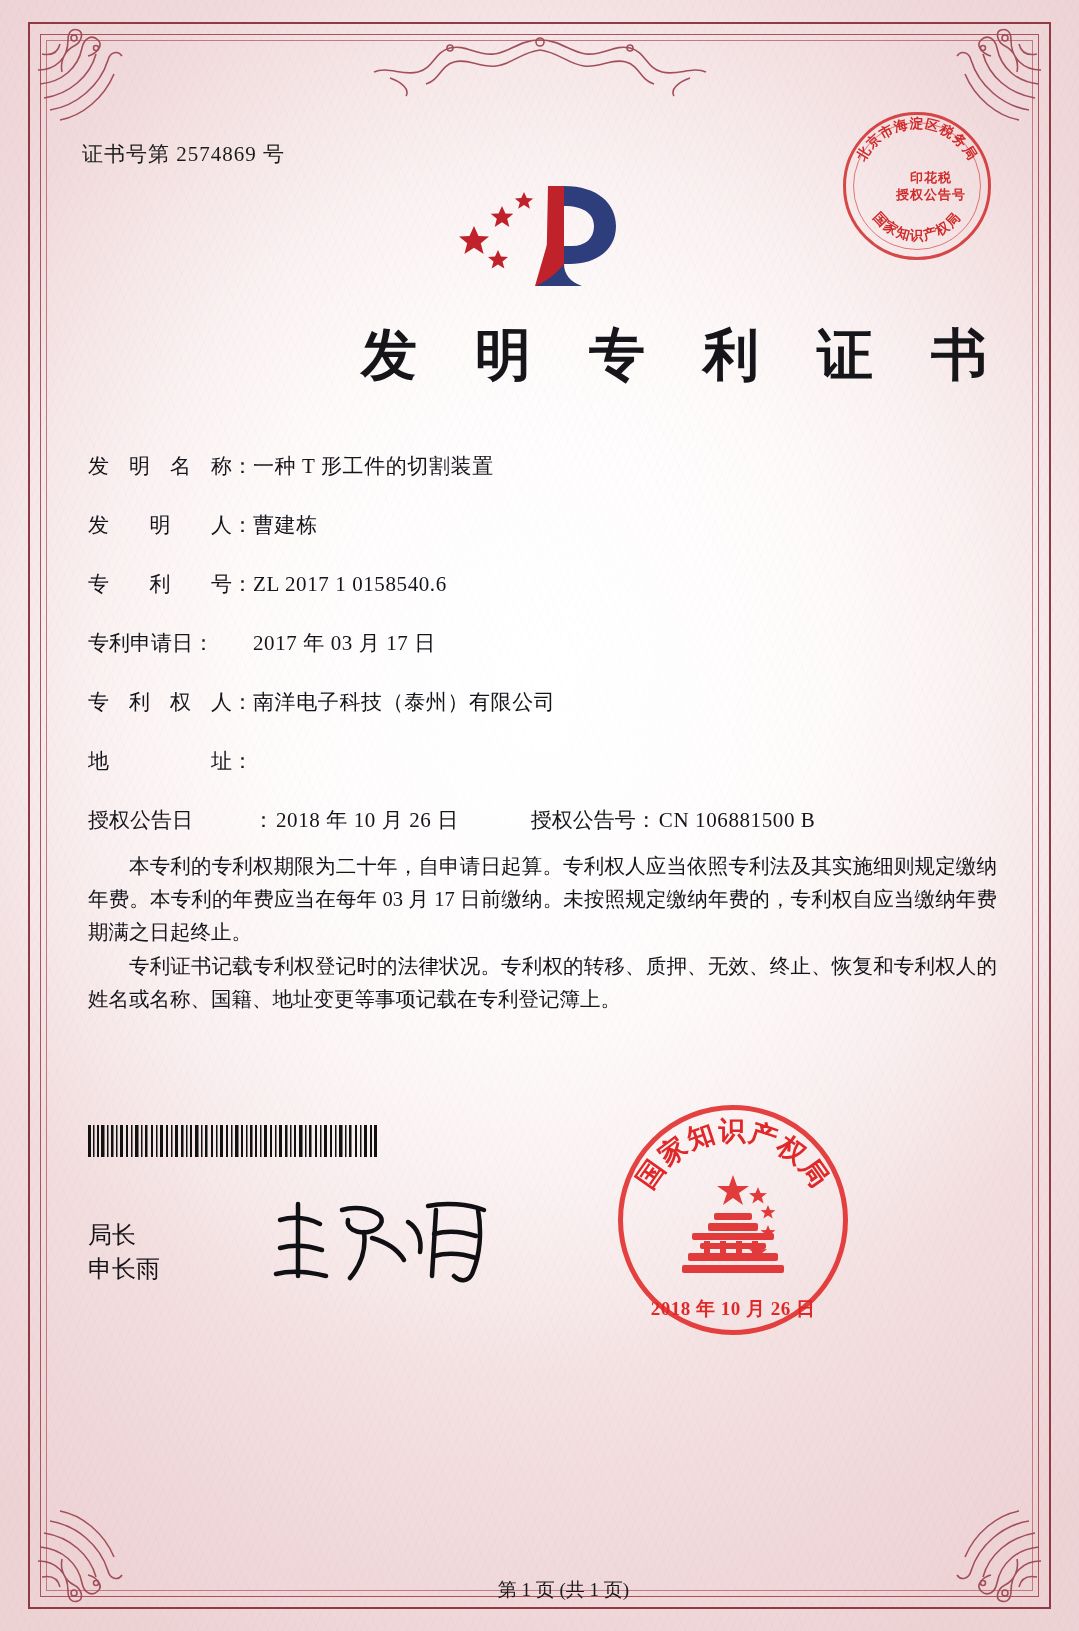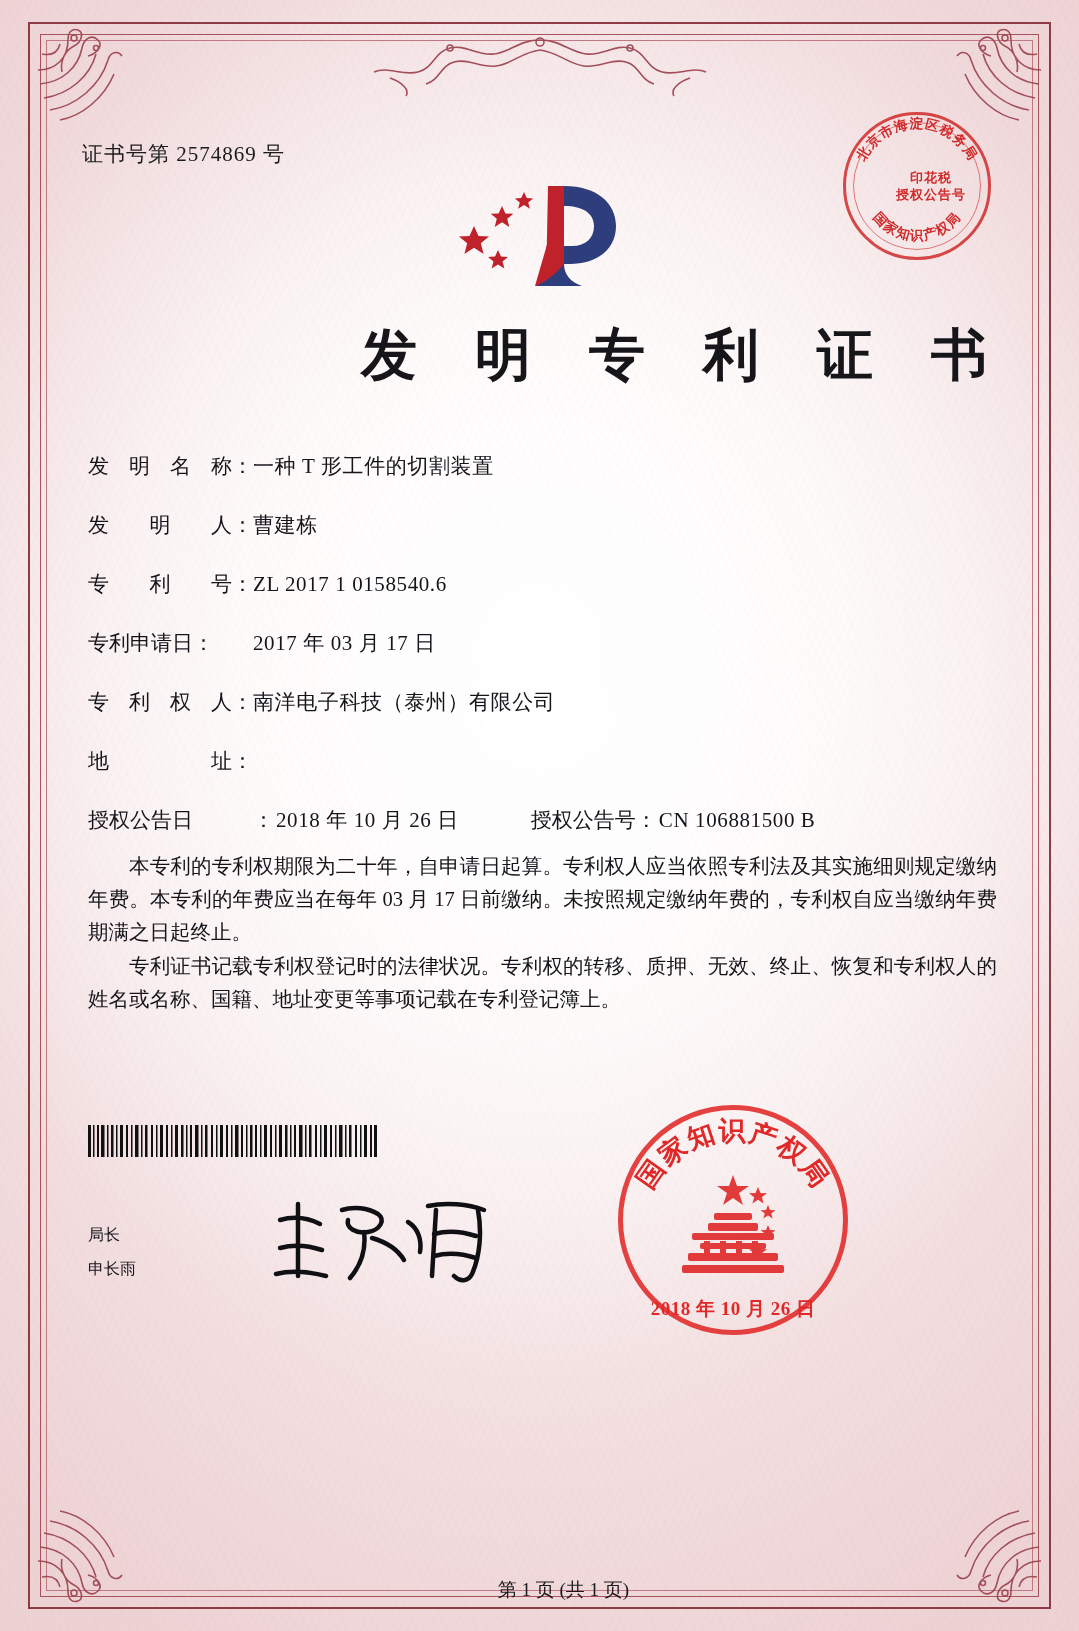--- a/index.html
+++ b/index.html
@@ -261,21 +261,21 @@
     transform: translate(-50%, -50%);
     width: 126px;
     height: 116px;
     opacity: 0.9;
   }
 
   .director {
     position: absolute;
     left: 18px;
     top: 1158px;
-    font-size: 16px;
+    font-size: 24px;
     line-height: 34px;
     color: #14141a;
   }
   .signature {
     position: absolute;
     left: 198px;
     top: 1128px;
     width: 260px;
     height: 105px;
     color: #101014;

